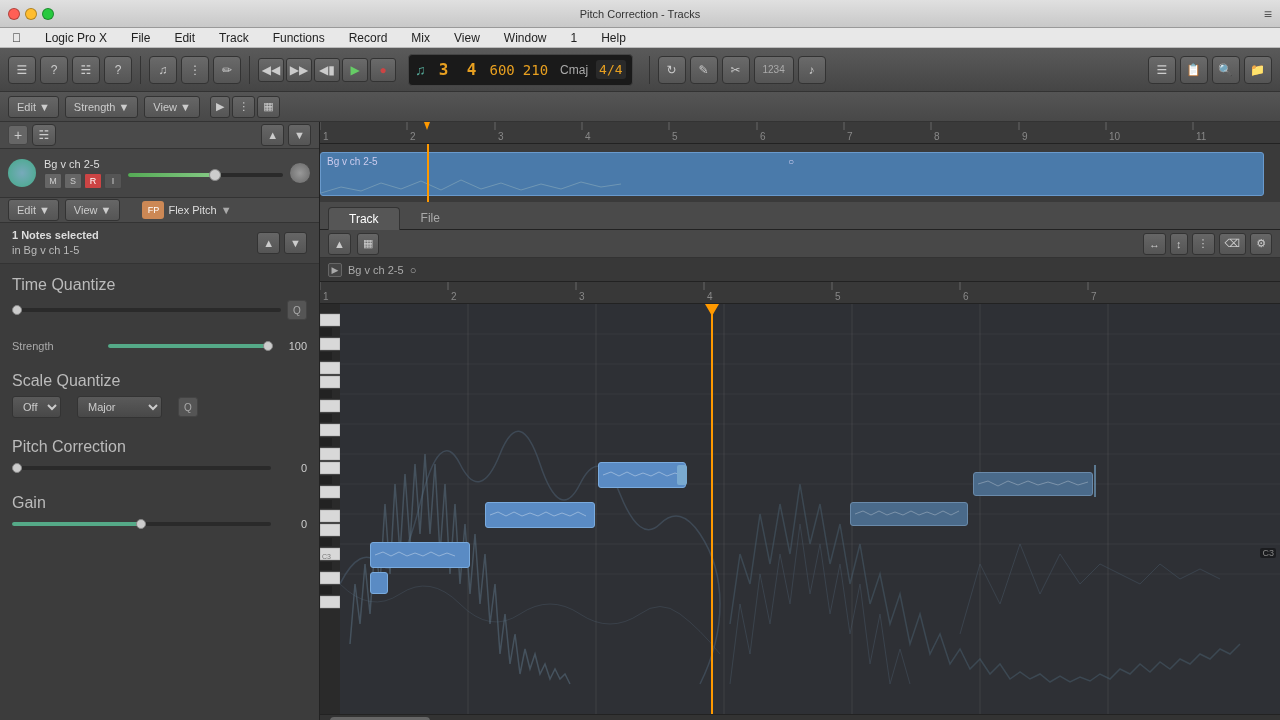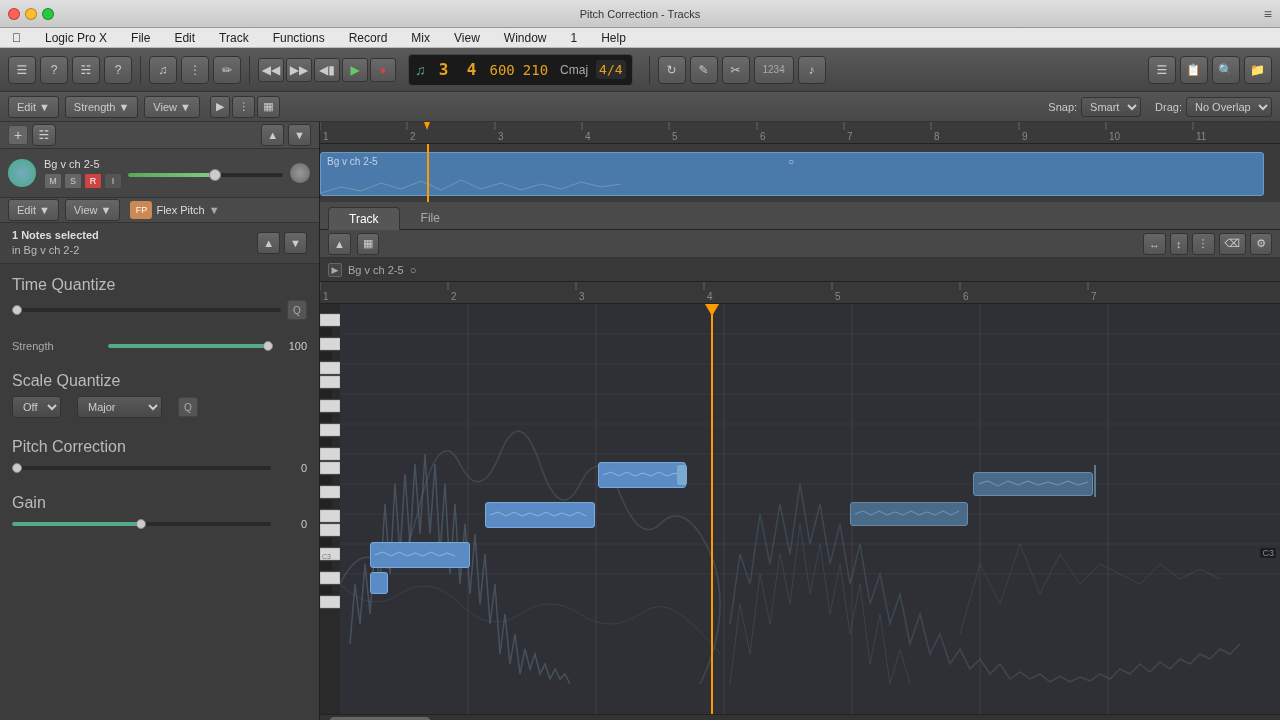--- a/index.html
+++ b/index.html
@@ -609,33 +609,20 @@
     <span>View</span>
     <span>▼</span>
   </div>
 
   <div style="display:flex;gap:2px;margin-left:4px;">
     <div class="edit-btn" style="padding:2px 5px;">▶</div>
     <div class="edit-btn" style="padding:2px 5px;">⋮</div>
     <div class="edit-btn" style="padding:2px 5px;">▦</div>
   </div>
 
-  <div class="snap-control">
-    <span>Snap:</span>
-    <select class="snap-select">
-      <option>Smart</option>
-      <option>Bar</option>
-      <option>Beat</option>
-    </select>
-    <span style="margin-left:10px;">Drag:</span>
-    <select class="snap-select">
-      <option>No Overlap</option>
-      <option>Overlap</option>
-    </select>
-  </div>
 </div>
 
 <div id="main-area">
 
   <div id="track-header">
 
     <div id="header-top-controls">
       <div class="add-btn">+</div>
       <div class="toolbar-btn" style="width:24px;height:22px;">☵</div>
       <div style="margin-left:auto;display:flex;gap:4px;">
@@ -666,32 +653,32 @@
 
     <div style="height:28px;background:#4a4a4a;border-bottom:1px solid #333;display:flex;align-items:center;padding:0 8px;gap:6px;">
       <div class="edit-btn">
         <span>Edit</span>
         <span>▼</span>
       </div>
       <div class="edit-btn">
         <span>View</span>
         <span>▼</span>
       </div>
-      <div style="display:flex;align-items:center;gap:4px;margin-left:4px;">
+      <div style="display:flex;align-items:center;gap:4px;margin-left:16px;">
         <div style="width:22px;height:18px;background:#c85;border-radius:3px;display:flex;align-items:center;justify-content:center;font-size:9px;color:#fff;">FP</div>
         <span style="color:#ddd;font-size:11px;">Flex Pitch</span>
         <span style="color:#aaa;">▼</span>
       </div>
     </div>
 
     <div id="notes-info">
       <div style="display:flex;flex-direction:column;">
         <span class="notes-text">
           <strong>1 Notes selected</strong>
-          <span>in Bg v ch 2-2</span>
+          <span>in Bg v ch 1-5</span>
         </span>
       </div>
       <div style="margin-left:auto;display:flex;gap:4px;">
         <div class="edit-btn" style="padding:2px 5px;">▲</div>
         <div class="edit-btn" style="padding:2px 5px;">▼</div>
       </div>
     </div>
 
     <div id="flex-pitch-panel">
 

